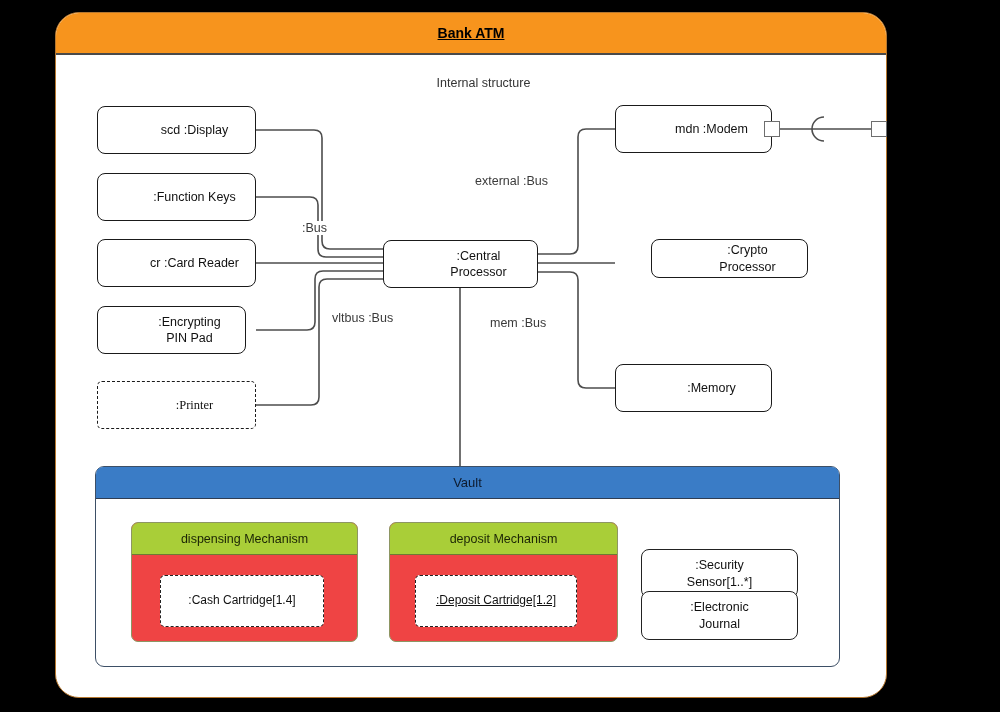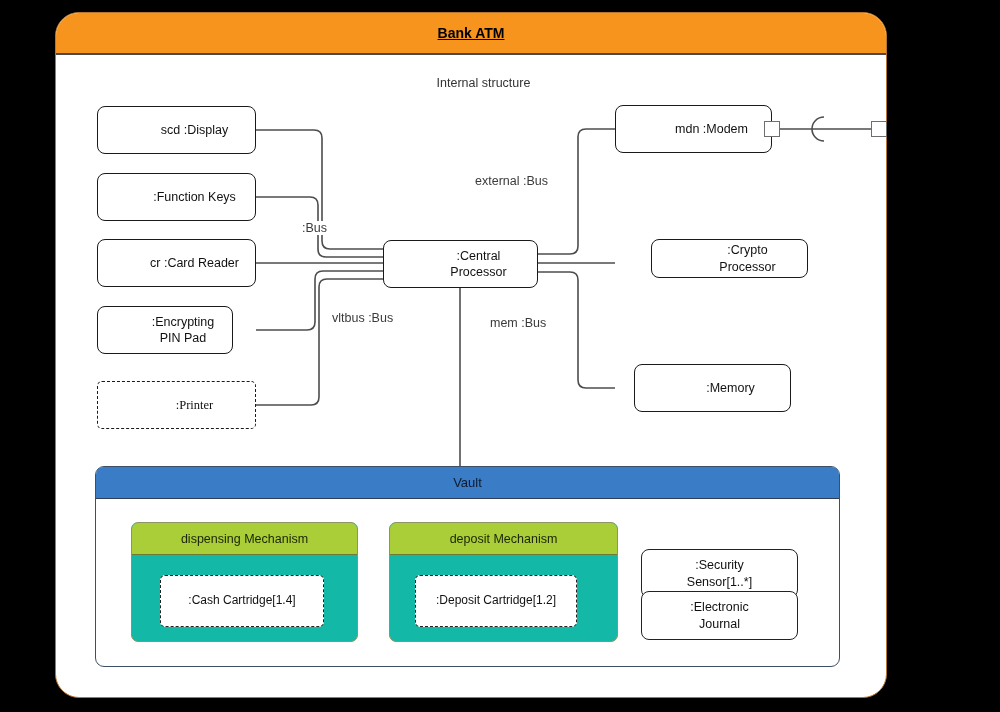--- a/index.html
+++ b/index.html
@@ -28,21 +28,21 @@
 
   .port { position:absolute; width:16px; height:16px; background:#fff; border:1.5px solid #6e6e6e;
           z-index:4; box-sizing:border-box; }
 
   .vault { position:absolute; left:95px; top:466px; width:745px; height:201px; background:#fff;
            border:1.5px solid #3d4f66; border-radius:9px; z-index:3; box-sizing:border-box; }
   .vault-header { height:31px; background:var(--blue); border-bottom:1.5px solid #2e3d53;
                   border-radius:7px 7px 0 0; display:flex; align-items:center; justify-content:center;
                   font-size:13px; color:#0d1b2e; }
 
-  .mech { position:absolute; background:#14b8a6; border:1.3px solid #8d9663; border-radius:7px;
+  .mech { position:absolute; background:#ef4444; border:1.3px solid #8d9663; border-radius:7px;
           box-sizing:border-box; }
   .mech-header { height:31px; background:var(--green); border-bottom:1.3px solid #6d7a35;
                  border-radius:6px 6px 0 0; display:flex; align-items:center; justify-content:center;
                  font-size:12.5px; color:#1b2405; }
   .inner-node { position:absolute; background:#fff; border:1.5px solid #222; border-radius:8px;
                 display:flex; align-items:center; justify-content:center; text-align:center;
                 font-size:12.5px; color:#111; white-space:pre-line; line-height:1.3; box-sizing:border-box; }
   .inner-node.dashed { border-style:dashed; border-radius:5px; font-size:12px; }
 </style>
 </head>
@@ -67,31 +67,31 @@
     <path d="M 538 263 H 615"></path>
     <path d="M 538 272 H 570 Q 578 272 578 280 V 380 Q 578 388 586 388 H 615"></path>
     <path d="M 460 288 V 466"></path>
     <path d="M 780 129 H 871"></path>
     <path d="M 824 117 A 12 12 0 0 0 824 141"></path>
   </svg>
 
   <div class="node" style="left:97px; top:106px; width:159px; height:48px;">scd :Display</div>
   <div class="node" style="left:97px; top:173px; width:159px; height:48px;">:Function Keys</div>
   <div class="node" style="left:97px; top:239px; width:159px; height:48px;">cr :Card Reader</div>
-  <div class="node" style="left:97px; top:306px; width:136px; height:48px;">:Encrypting
+  <div class="node" style="left:97px; top:306px; width:149px; height:48px;">:Encrypting
 PIN Pad</div>
   <div class="node dashed" style="left:97px; top:381px; width:159px; height:48px;">:Printer</div>
 
   <div class="node" style="left:383px; top:240px; width:155px; height:48px;">:Central
 Processor</div>
 
   <div class="node" style="left:615px; top:105px; width:157px; height:48px;">mdn :Modem</div>
   <div class="node" style="left:615px; top:239px; width:157px; height:39px;margin-left:36px;">:Crypto
 Processor</div>
-  <div class="node" style="left:634px; top:364px; width:157px; height:48px;">:Memory</div>
+  <div class="node" style="left:615px; top:364px; width:157px; height:48px;">:Memory</div>
 
   <div class="bus-label" style="left:300px; top:221px;">:Bus</div>
   <div class="bus-label" style="left:314px; top:311px;margin-left:16px;">vltbus :Bus</div>
   <div class="bus-label" style="left:473px; top:174px;">external :Bus</div>
   <div class="bus-label" style="left:488px; top:316px;">mem :Bus</div>
 
   <div class="port" style="left:764px; top:121px;"></div>
   <div class="port" style="left:871px; top:121px;"></div>
 
   <div class="vault">
@@ -99,21 +99,21 @@
       <span>Vault</span>
     </div>
 
     <div class="mech" style="left:35px; top:55px; width:227px; height:120px;">
       <div class="mech-header">dispensing Mechanism</div>
       <div class="inner-node dashed" style="left:28px; top:52px; width:164px; height:52px;">:Cash Cartridge[1.4]</div>
     </div>
 
     <div class="mech" style="left:293px; top:55px; width:229px; height:120px;">
       <div class="mech-header">deposit Mechanism</div>
-      <div class="inner-node dashed" style="left:25px; top:52px; width:162px; height:52px;">:Deposit Cartridge[1.2]</div>
+      <div class="inner-node dashed" style="left:25px; top:52px; width:162px; height:52px;text-decoration:underline;">:Deposit Cartridge[1.2]</div>
     </div>
 
     <div class="inner-node" style="left:545px; top:58px; width:157px; height:49px;margin-top:24px;">:Security
 Sensor[1..*]</div>
     <div class="inner-node" style="left:545px; top:124px; width:157px; height:49px;">:Electronic
 Journal</div>
   </div>
 
 </div>
 

